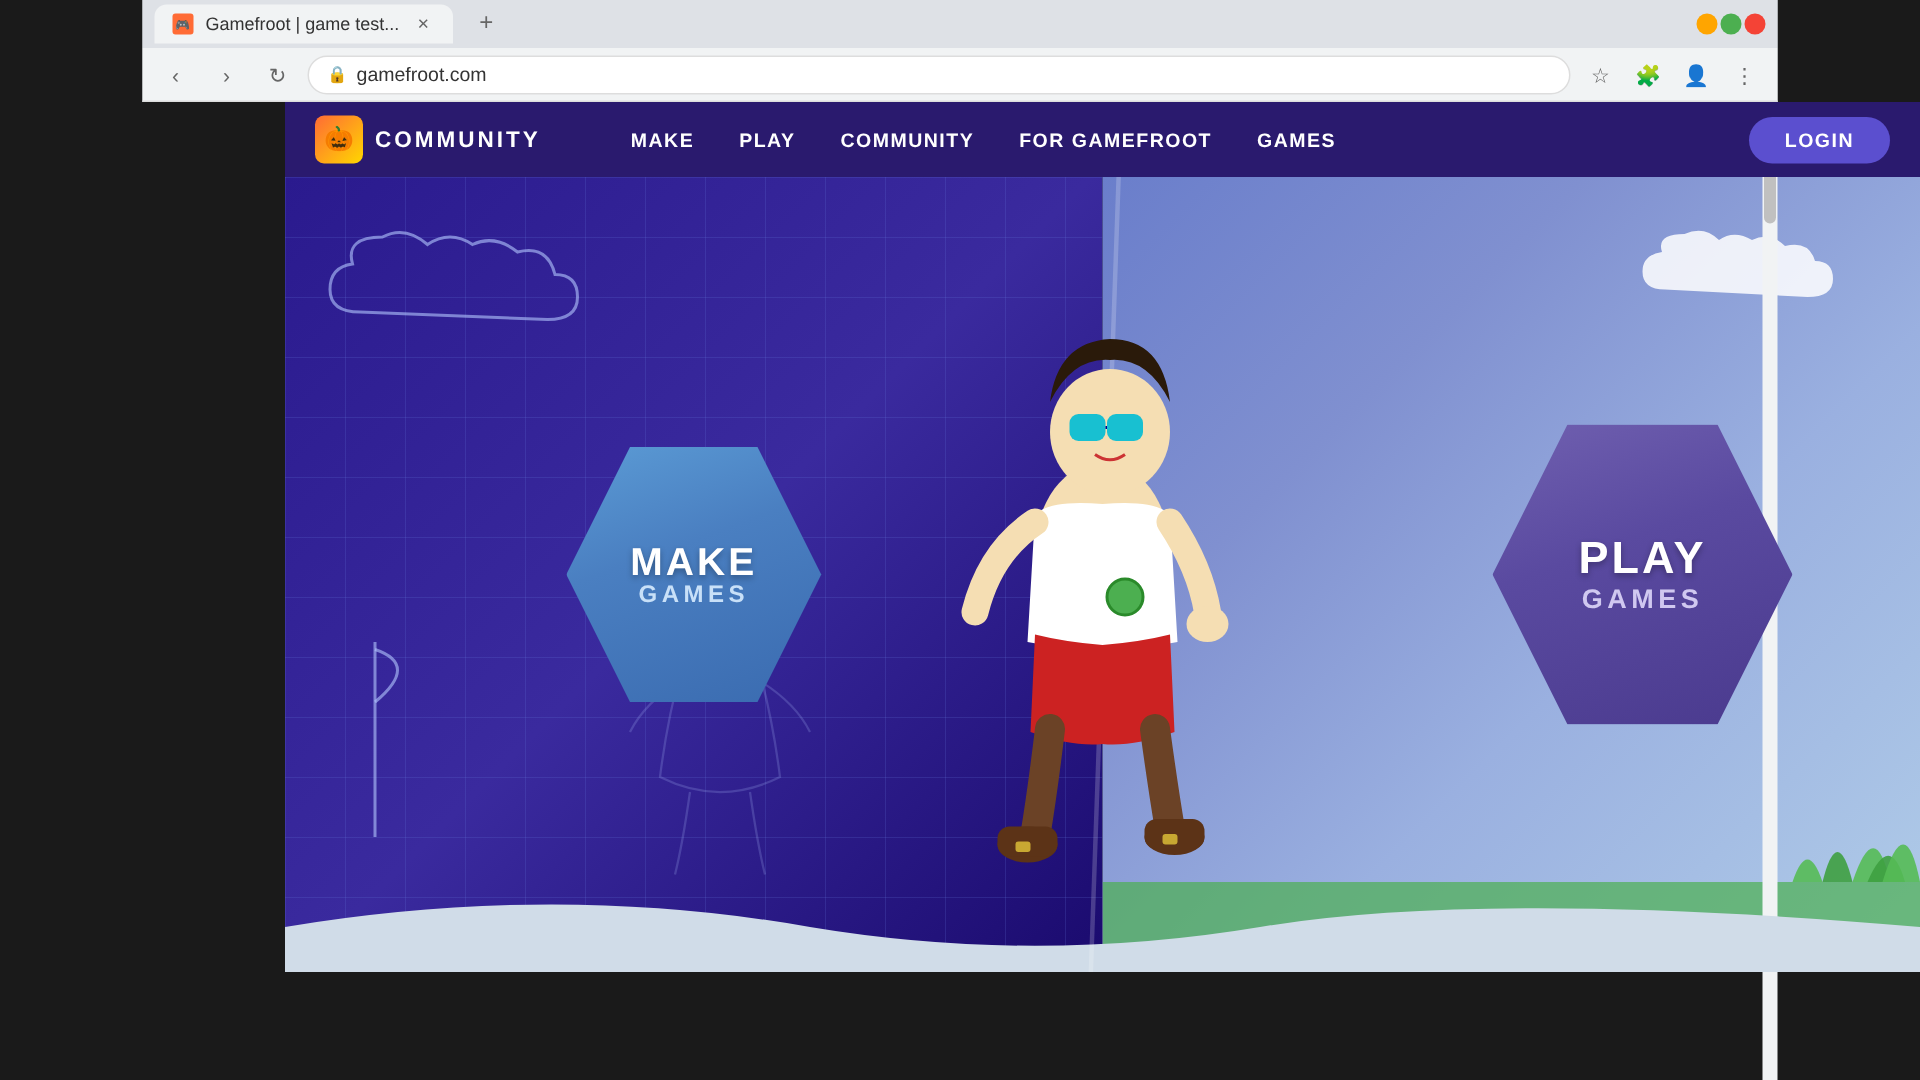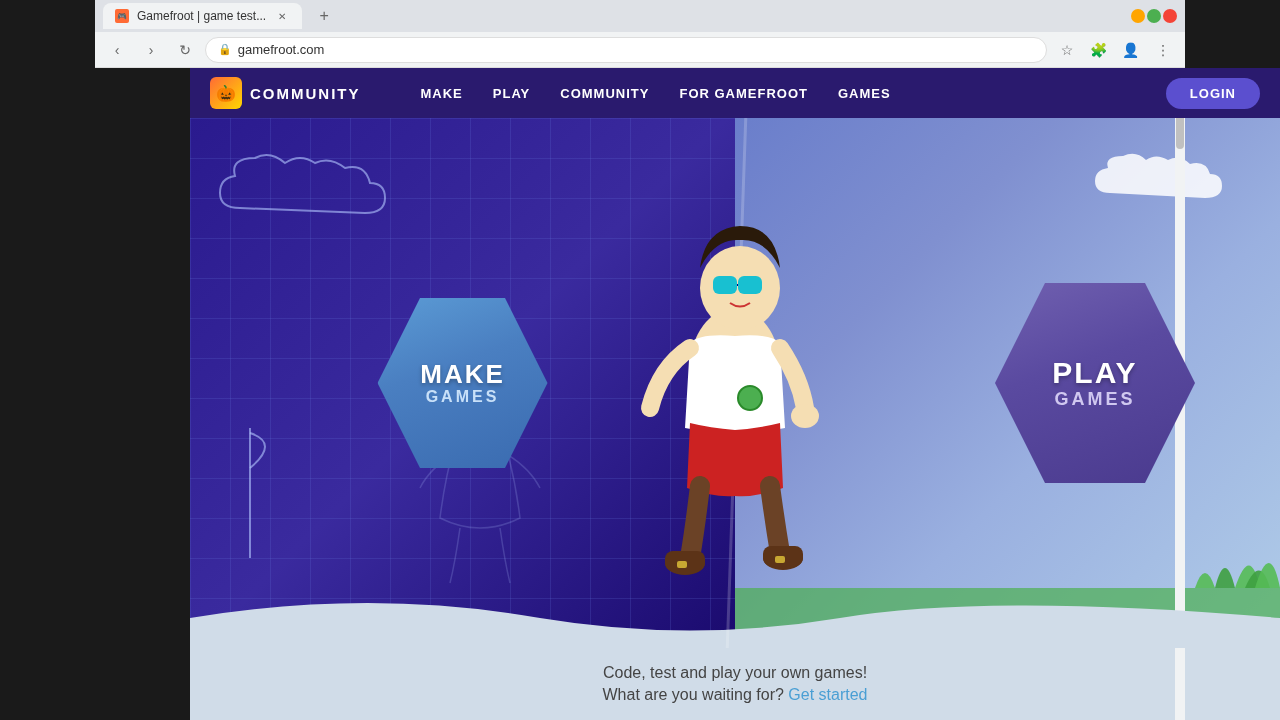--- a/index.html
+++ b/index.html
@@ -509,25 +509,17 @@
       </svg>
     </div>
 
     <svg class="wave-bottom" viewBox="0 0 1090 70" preserveAspectRatio="none">
       <path d="M0,40 Q180,10 350,40 Q500,65 650,40 Q800,15 1090,40 L1090,70 L0,70 Z" fill="#d0dce8"></path>
     </svg>
 
     <div style="position:absolute; left:50%; top:0; bottom:0; width:3px; background:rgba(255,255,255,0.2); z-index:7; transform:skewX(-2deg);"></div>
   </div>
 
-  <div class="footer-section">
-    <div class="footer-text">Code, test and play your own games!</div>
-    <div class="footer-text">
-      <span>What are you waiting for?</span>
-      <span> </span>
-      <a class="footer-link">Get started</a>
-    </div>
-  </div>
 </div>
 
 <div class="scrollbar">
   <div class="scrollbar-thumb"></div>
 </div>
 
 </body></html>

